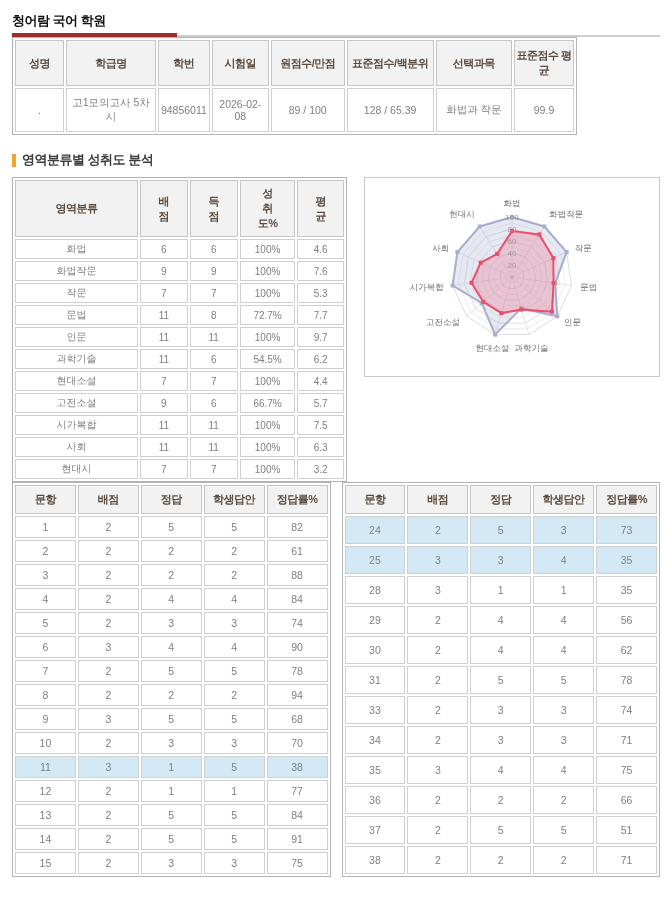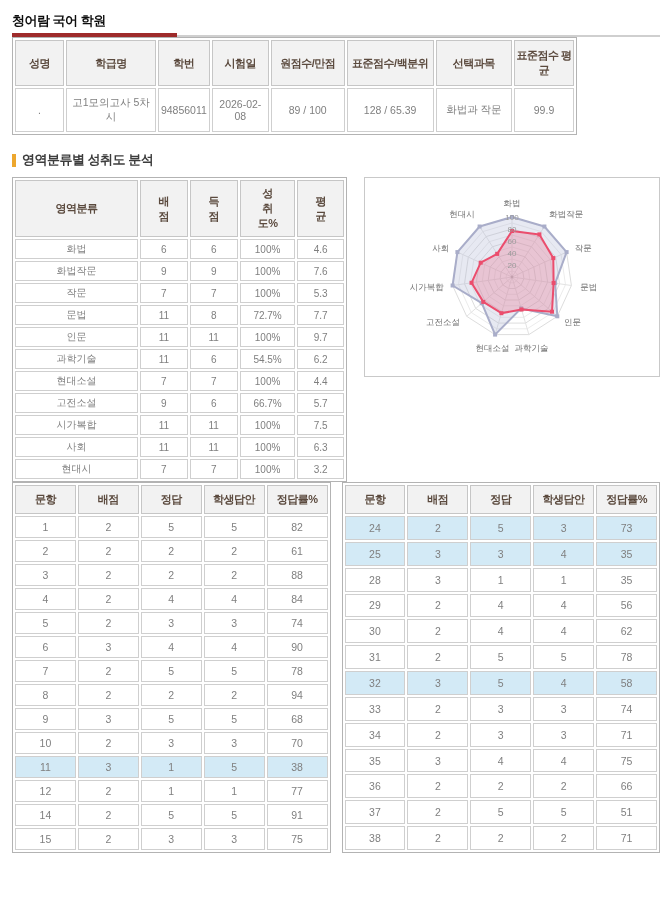--- a/index.html
+++ b/index.html
@@ -375,20 +375,27 @@
             <td>38</td>
           </tr>
           <tr>
             <td>12</td>
             <td>2</td>
             <td>1</td>
             <td>1</td>
             <td>77</td>
           </tr>
           <tr>
+            <td>13</td>
+            <td>2</td>
+            <td>5</td>
+            <td>5</td>
+            <td>84</td>
+          </tr>
+          <tr>
             <td>14</td>
             <td>2</td>
             <td>5</td>
             <td>5</td>
             <td>91</td>
           </tr>
           <tr>
             <td>15</td>
             <td>2</td>
             <td>3</td>
@@ -450,27 +457,20 @@
             <td>4</td>
             <td>62</td>
           </tr>
           <tr>
             <td>31</td>
             <td>2</td>
             <td>5</td>
             <td>5</td>
             <td>78</td>
           </tr>
-          <tr class="hl">
-            <td>32</td>
-            <td>3</td>
-            <td>5</td>
-            <td>4</td>
-            <td>58</td>
-          </tr>
           <tr>
             <td>33</td>
             <td>2</td>
             <td>3</td>
             <td>3</td>
             <td>74</td>
           </tr>
           <tr>
             <td>34</td>
             <td>2</td>

